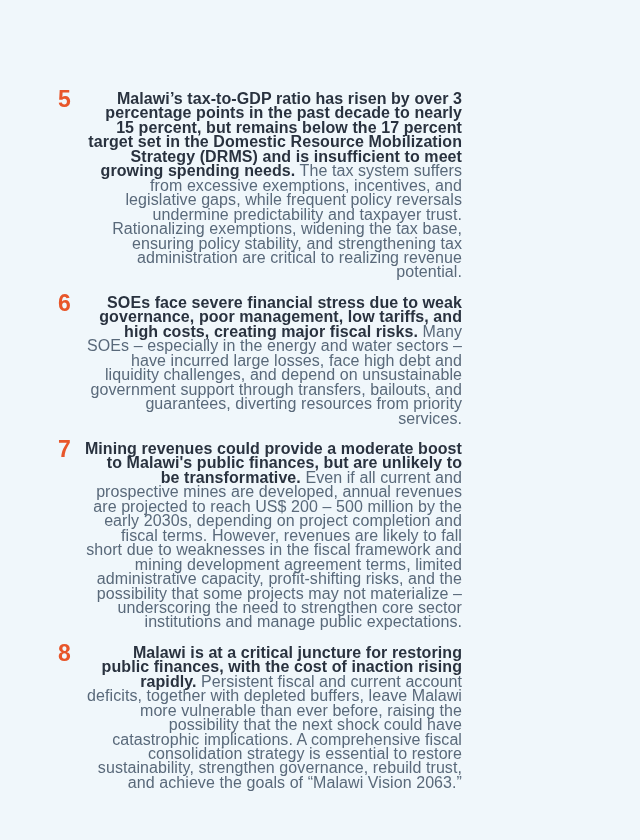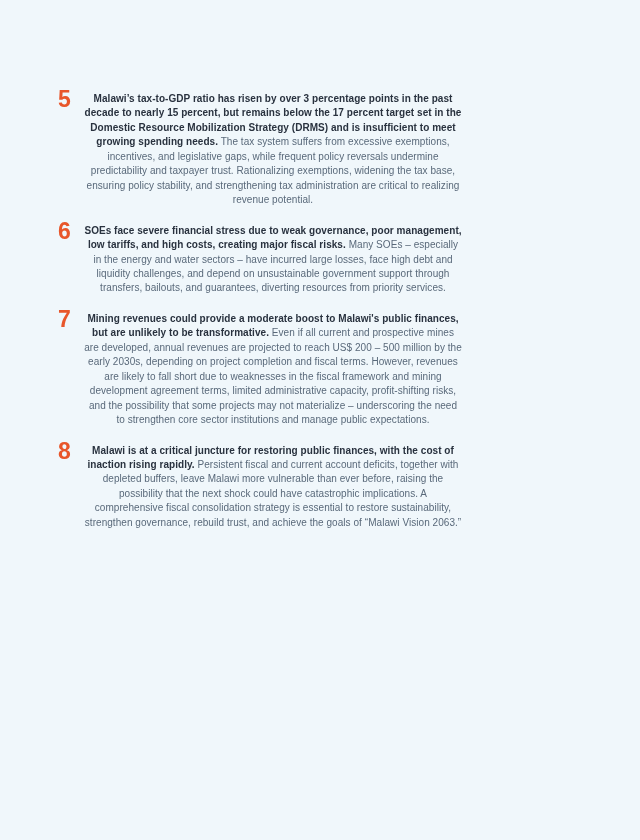--- a/index.html
+++ b/index.html
@@ -45,24 +45,24 @@
     width: 24px;
     font-size: 23px;
     font-weight: 700;
     line-height: 1;
     color: #e8562a;
     letter-spacing: -0.5px;
     font-family: "Liberation Sans", sans-serif;
   }
 
   .finding-text {
-    font-size: 10px;
+    font-size: 16px;
     line-height: 14.45px;
     color: #5a6b7d;
-    text-align: center;
+    text-align: right;
     letter-spacing: 0.005em;
     -webkit-font-smoothing: antialiased;
   }
 
   .finding-lead {
     font-weight: 700;
     color: #29323f;
   }
 
   .finding-body {

